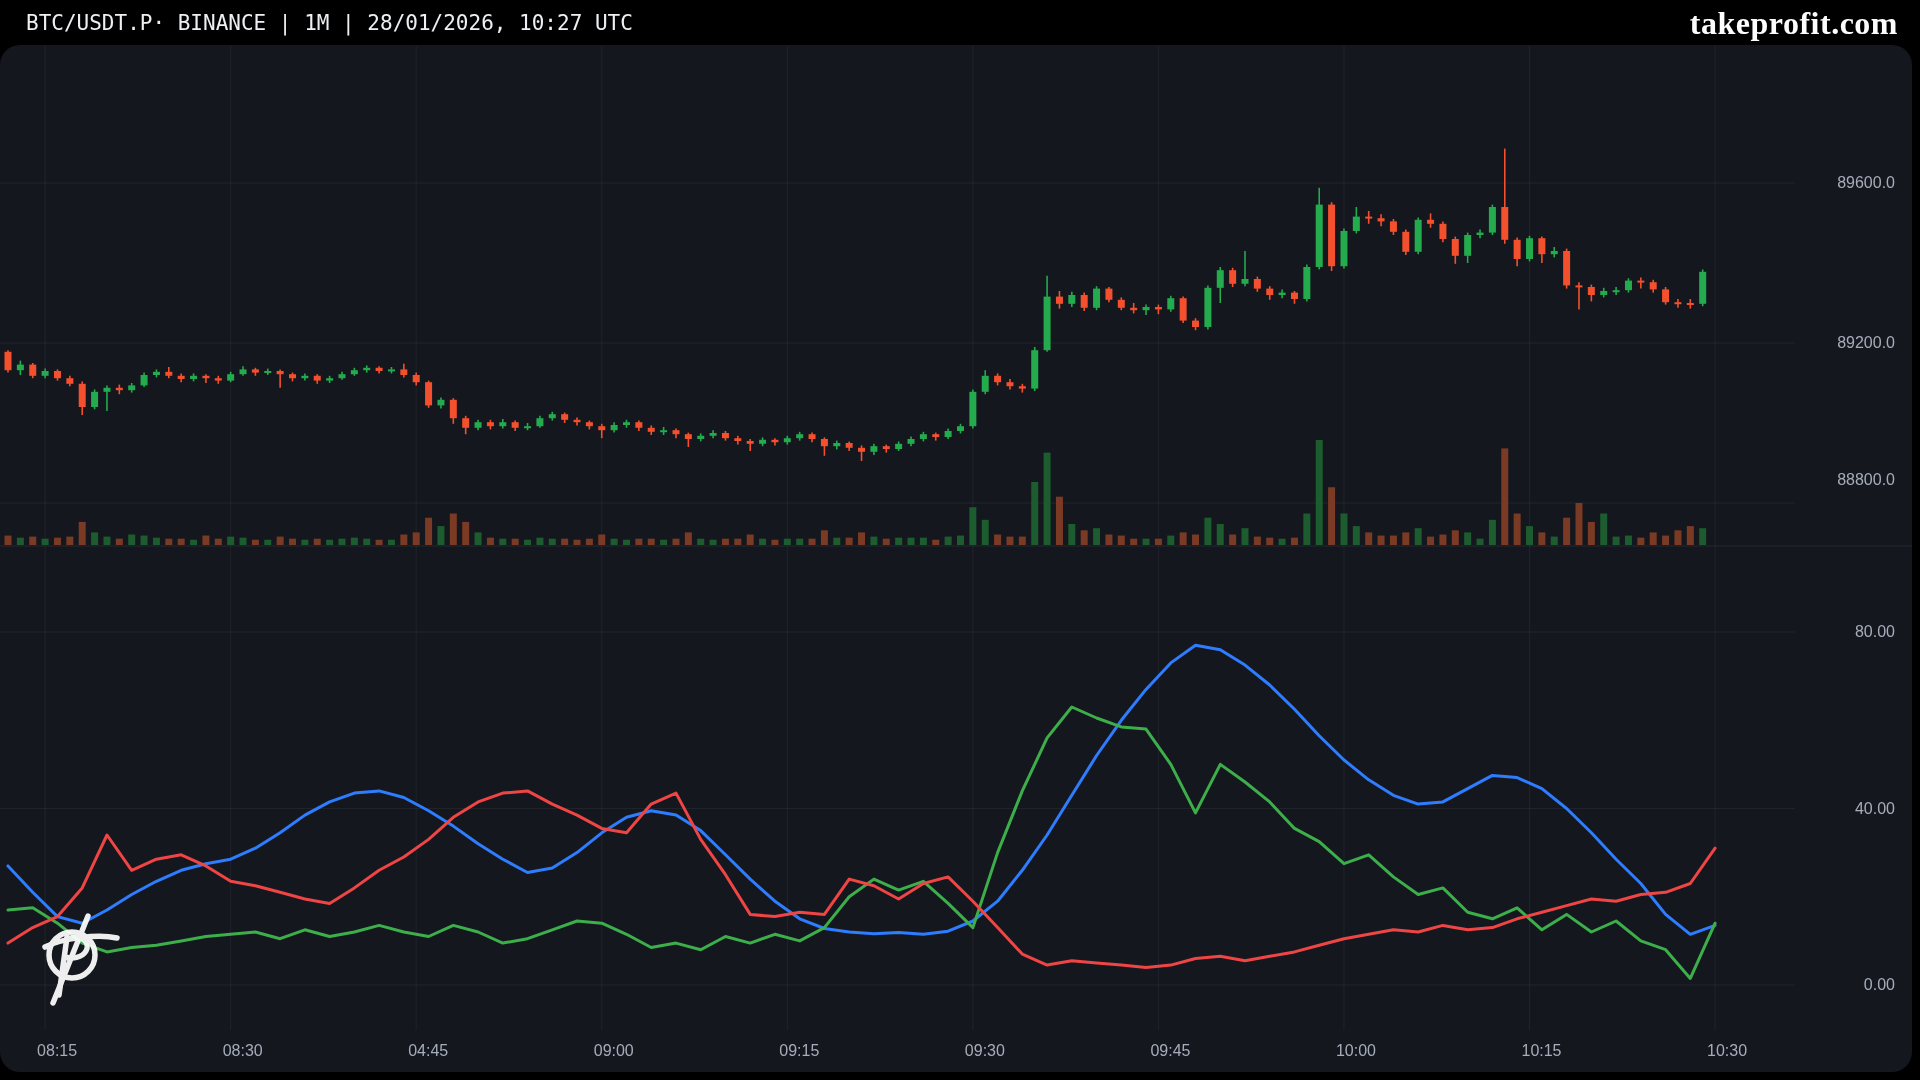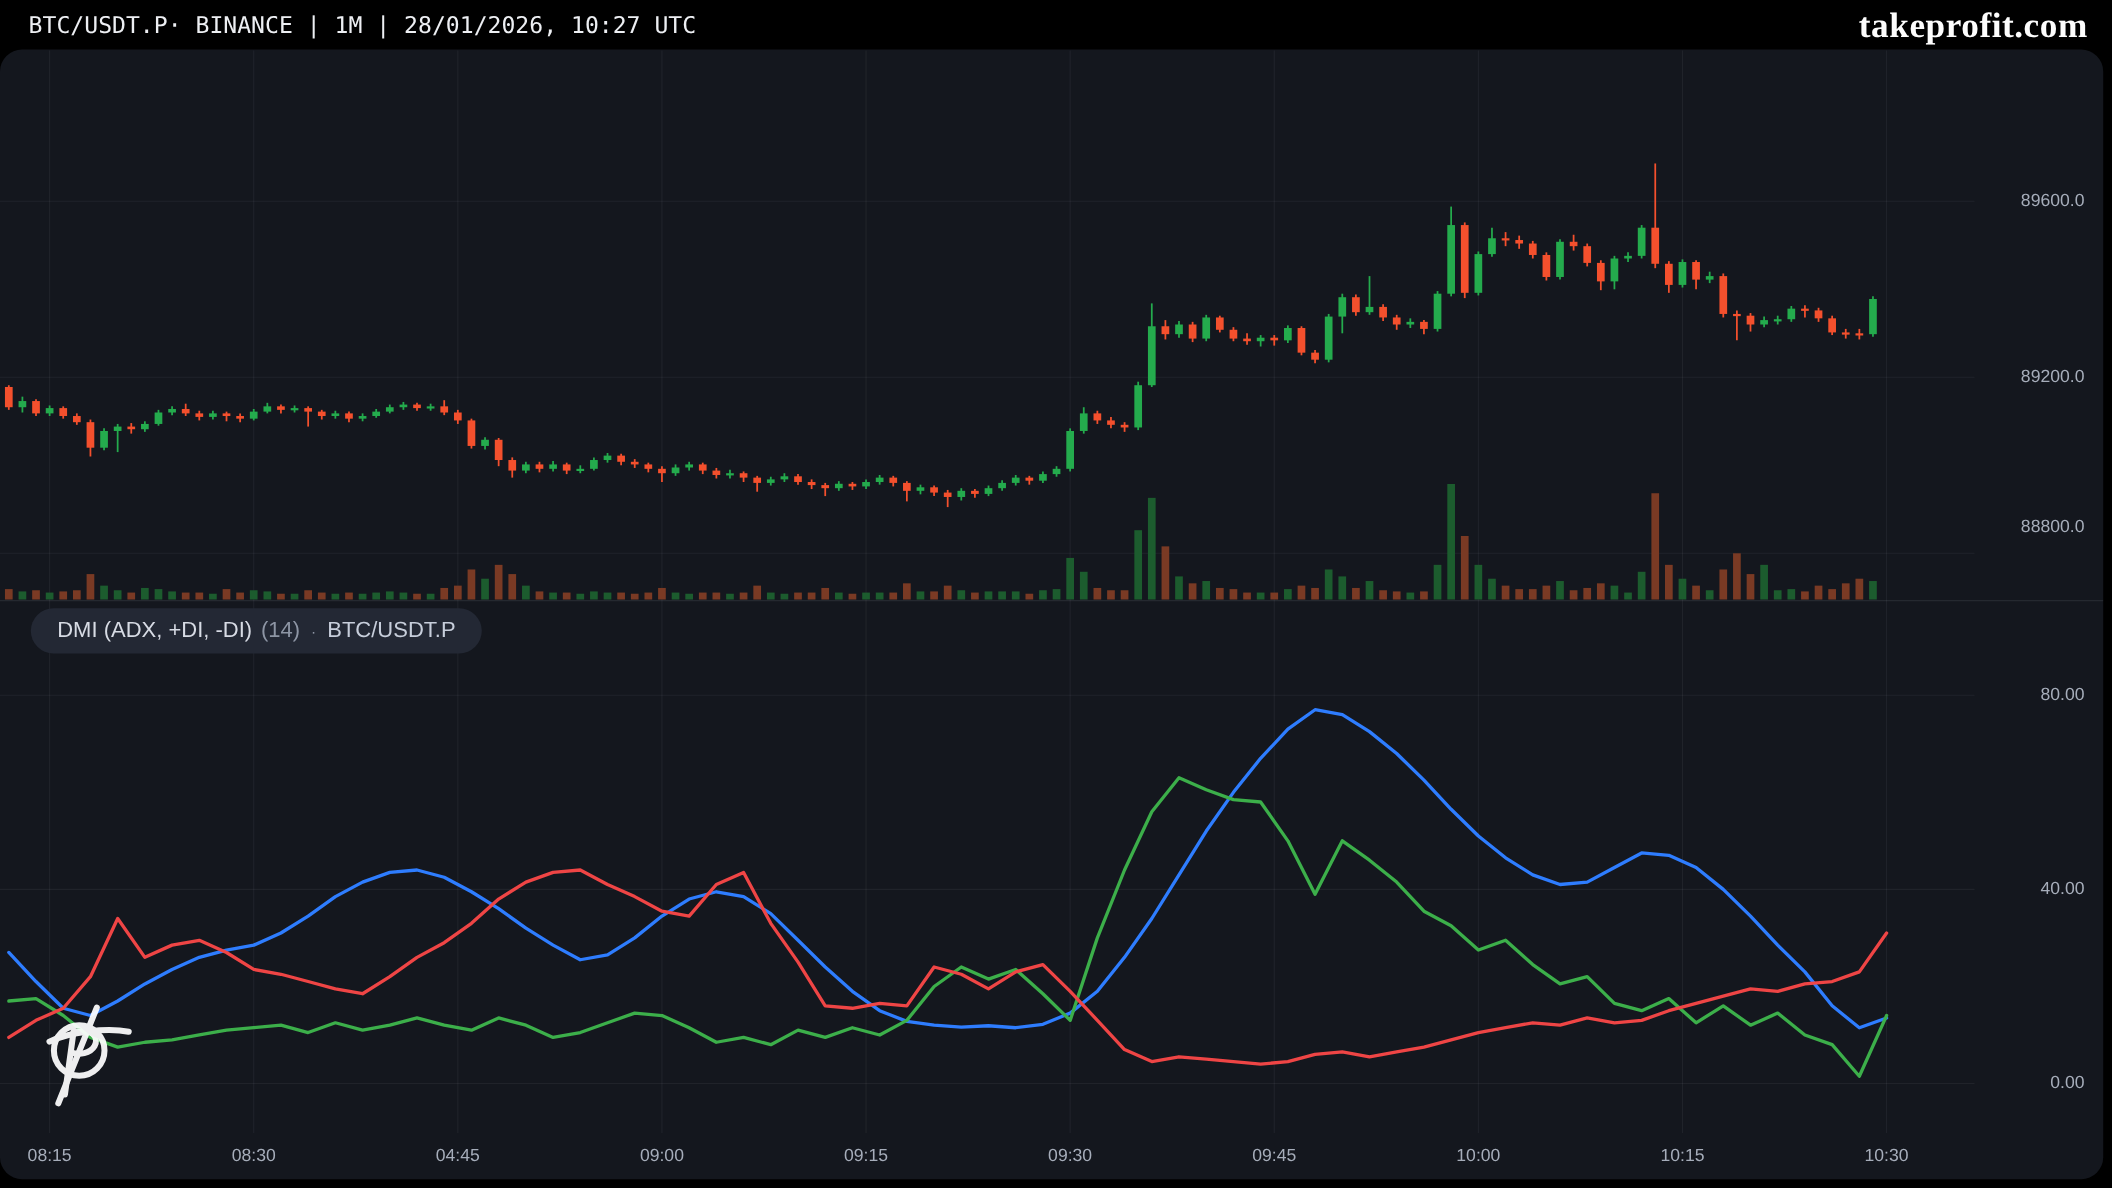--- a/index.html
+++ b/index.html
@@ -9,21 +9,21 @@
   #header{position:absolute;left:0;top:0;width:1920px;height:46px;background:#000;}
   #symbol-title{position:absolute;left:26px;top:8px;height:30px;line-height:30px;
                 color:#edeff3;font-family:"DejaVu Sans Mono", monospace;font-size:21px;letter-spacing:0px;white-space:pre;}
   #logo{position:absolute;right:22px;top:4px;height:38px;line-height:38px;color:#fdfdfd;
         font-family:"Liberation Serif", serif;font-weight:700;font-size:32px;letter-spacing:0.5px;}
   
   #panel{position:absolute;left:0px;top:45px;width:1912px;height:1027px;background:#14171e;border-radius:20px;}
   #chart-svg{position:absolute;left:0;top:0;width:1920px;height:1080px;}
   .axis-label{position:absolute;color:#a6adba;font-size:16px;font-weight:500;white-space:nowrap;}
   .y-label{transform:translateY(-50%);text-align:right;width:84px;}
-  .t-label{transform:translateX(-50%);}
+  .t-label{transform:translateX(-50%);margin-left:12px;}
   
   #indicator-pill{position:absolute;left:28px;top:553px;height:41px;border-radius:21px;
                   background:#232834;display:flex;align-items:center;padding:0 24px;gap:8px;
                   font-size:20px;white-space:nowrap;}
   #indicator-pill .ind-name{color:#d7dbe4;}
   #indicator-pill .ind-params{color:#8d95a4;}
   #indicator-pill .ind-dot{color:#8d95a4;font-size:14px;margin:0 2px;}
   #indicator-pill .ind-symbol{color:#c7cedb;}
 </style>
 </head>
@@ -478,26 +478,20 @@
       <polyline points="8.0,943.1 32.7,927.6 57.5,916.6 82.2,887.9 107.0,835.0 131.7,870.3 156.4,859.2 181.2,854.8 205.9,865.9 230.7,881.3 255.4,885.7 280.1,892.3 304.9,899.0 329.6,903.4 354.4,887.9 379.1,870.3 403.8,857.0 428.6,839.4 453.3,817.3 478.1,801.9 502.8,793.1 527.5,790.9 552.3,804.1 577.0,815.1 601.8,828.4 626.5,832.8 651.2,804.1 676.0,793.1 700.7,839.4 725.5,874.7 750.2,914.4 774.9,916.6 799.7,912.2 824.4,914.4 849.2,879.1 873.9,885.7 898.6,899.0 923.4,883.5 948.1,876.9 972.9,901.2 997.6,927.6 1022.3,954.1 1047.1,965.1 1071.8,960.7 1096.6,962.9 1121.3,965.1 1146.0,967.4 1170.8,965.1 1195.5,958.5 1220.3,956.3 1245.0,960.7 1269.7,956.3 1294.5,951.9 1319.2,945.3 1344.0,938.7 1368.7,934.3 1393.4,929.8 1418.2,932.0 1442.9,925.4 1467.7,929.8 1492.4,927.6 1517.1,918.8 1541.9,912.2 1566.6,905.6 1591.4,899.0 1616.1,901.2 1640.8,894.5 1665.6,892.3 1690.3,883.5 1715.1,848.2" fill="none" stroke="#ef4545" stroke-width="3" stroke-linejoin="round" stroke-linecap="round"></polyline>
       <g stroke="#ffffff" stroke-width="5.5" fill="none" opacity="0.93" stroke-linecap="round">
         <path d="M 95 955 A 23 23 0 1 1 49 955 A 23 23 0 1 1 95 955"></path>
         <path d="M 67 937 L 59 995"></path>
         <path d="M 67 939 C 84 933 90 944 86 951 C 82 958 72 959 65 957"></path>
         <path d="M 88 916 L 53 1003"></path>
         <path d="M 45 947 C 62 938 98 934 117 938"></path>
       </g>
     </svg>
 
-  <div id="indicator-pill">
-    <span class="ind-name">DMI (ADX, +DI, -DI)</span>
-    <span class="ind-params">(14)</span>
-    <span class="ind-dot">·</span>
-    <span class="ind-symbol">BTC/USDT.P</span>
-  </div>
 
   <div id="labels-root">
       <div class="axis-label t-label" style="left: 45.11px; top: 1042px;">08:15</div>
       <div class="axis-label t-label" style="left: 230.66px; top: 1042px;">08:30</div>
       <div class="axis-label t-label" style="left: 416.21px; top: 1042px;">04:45</div>
       <div class="axis-label t-label" style="left: 601.76px; top: 1042px;">09:00</div>
       <div class="axis-label t-label" style="left: 787.31px; top: 1042px;">09:15</div>
       <div class="axis-label t-label" style="left: 972.86px; top: 1042px;">09:30</div>
       <div class="axis-label t-label" style="left: 1158.41px; top: 1042px;">09:45</div>
       <div class="axis-label t-label" style="left: 1343.96px; top: 1042px;">10:00</div>

